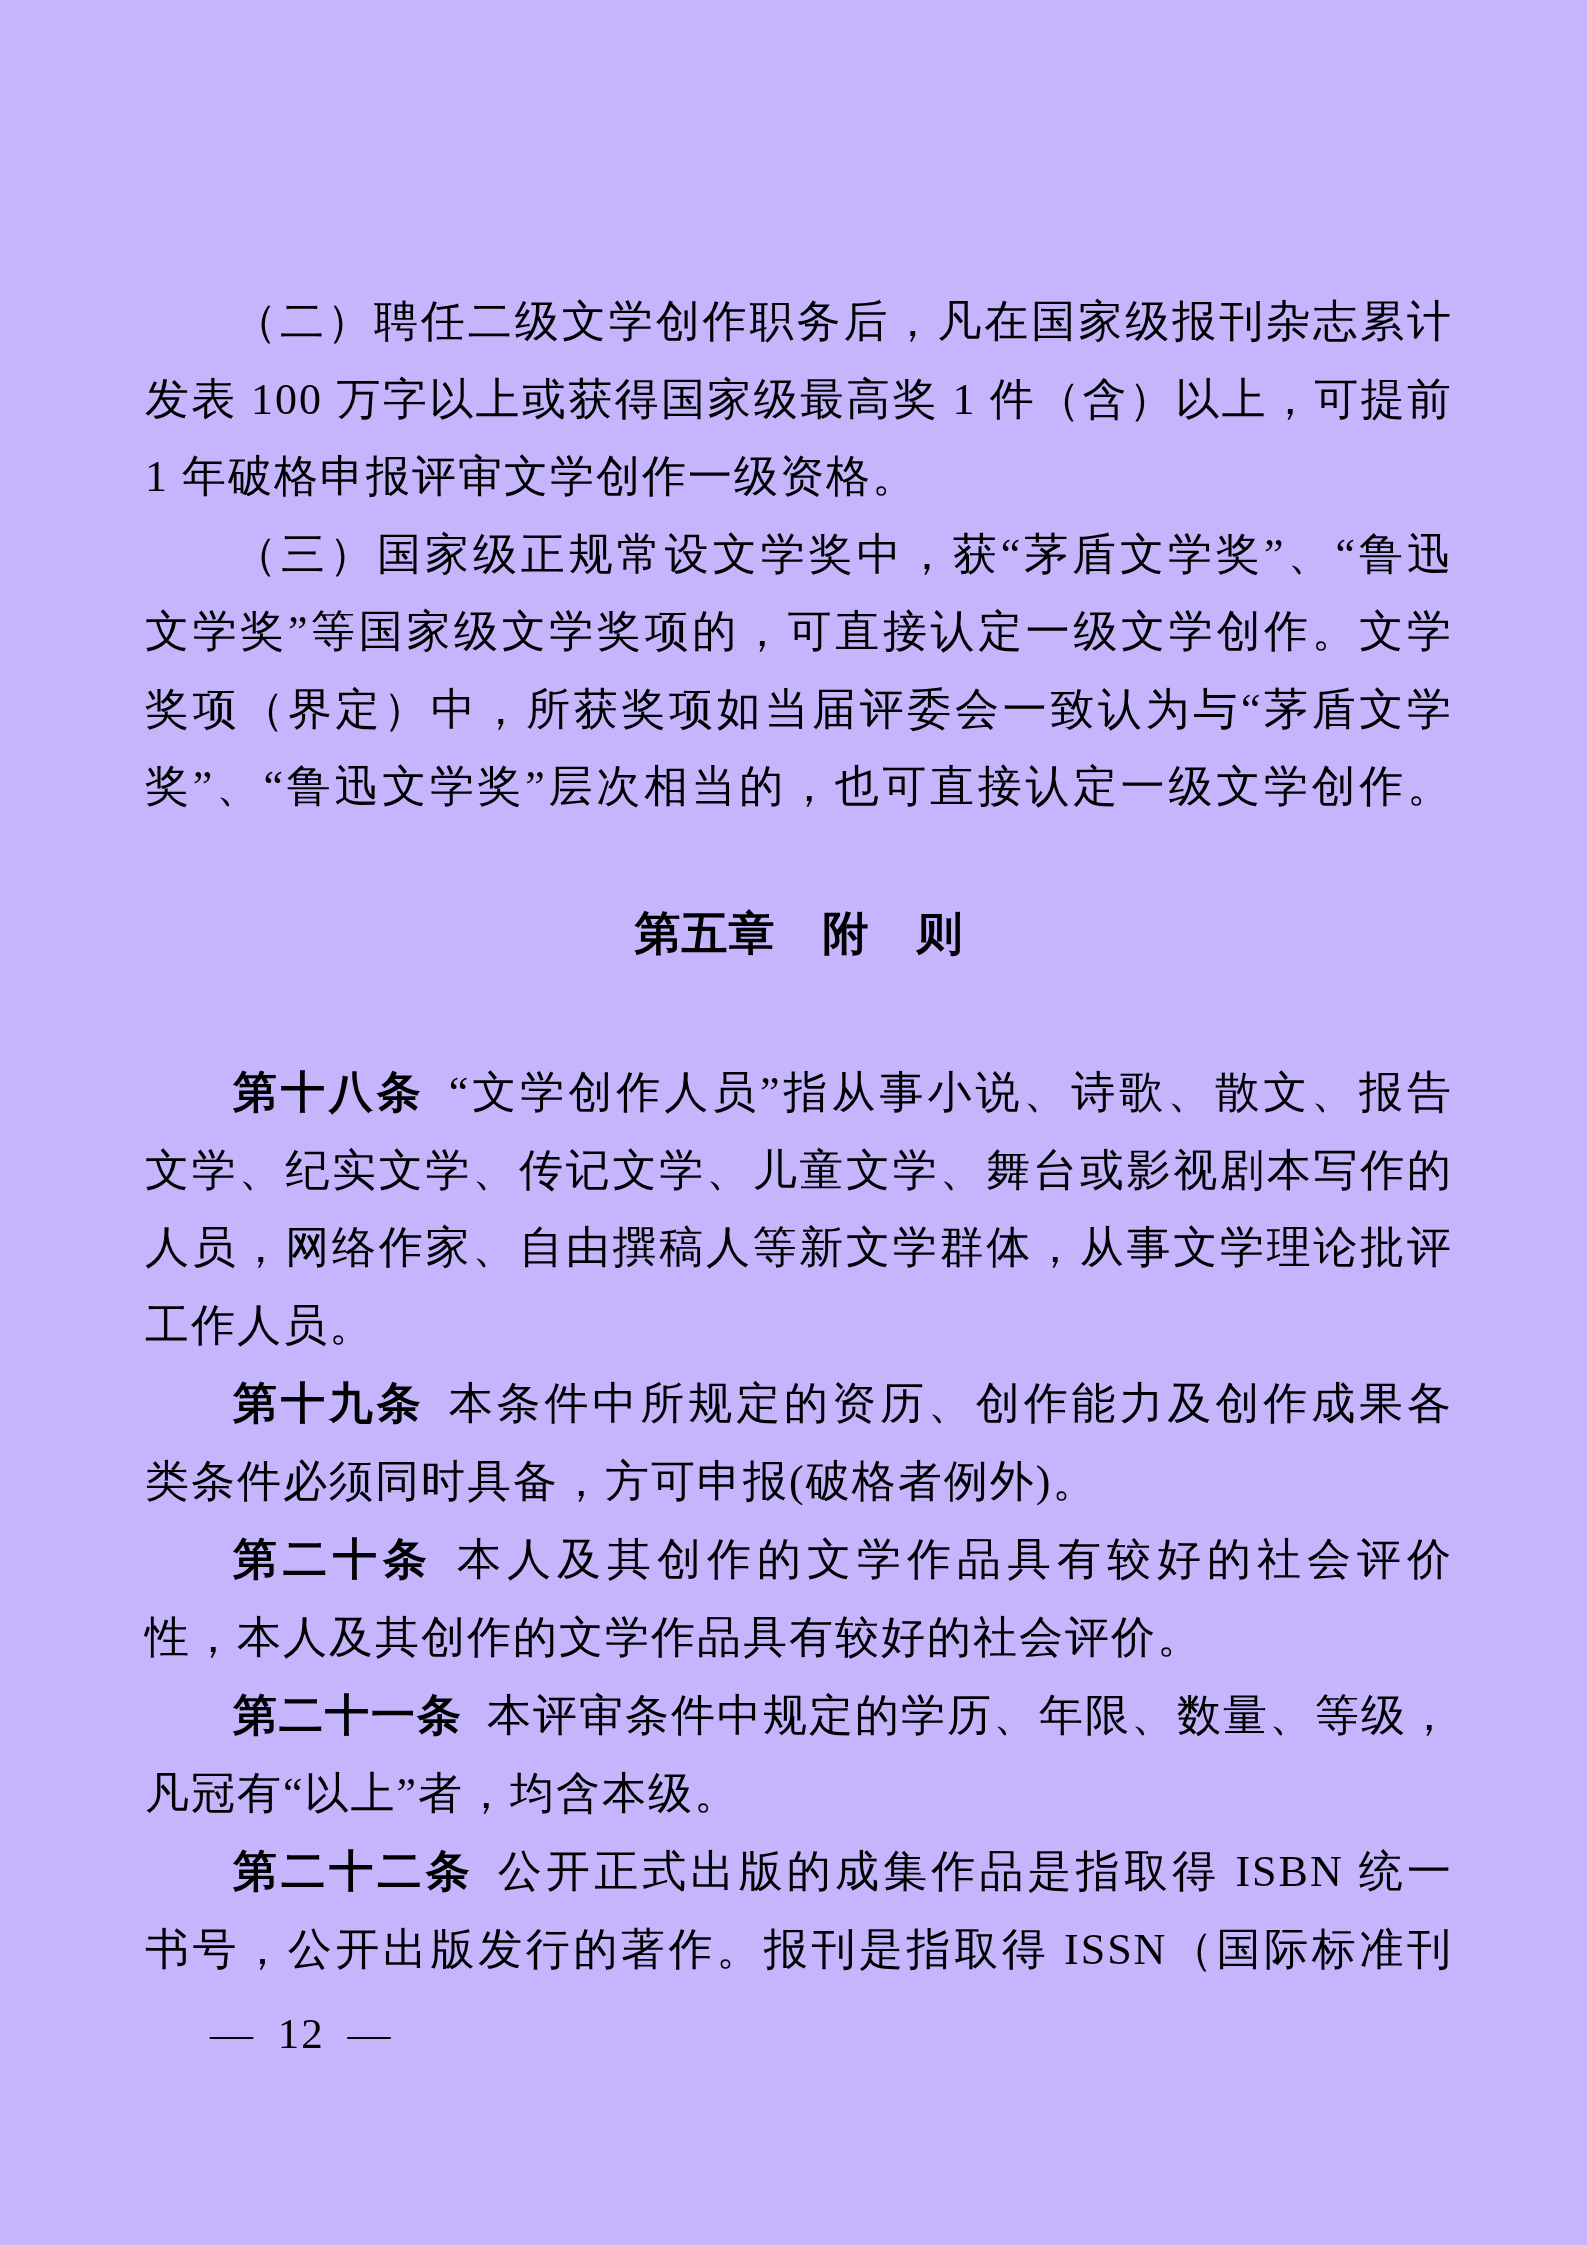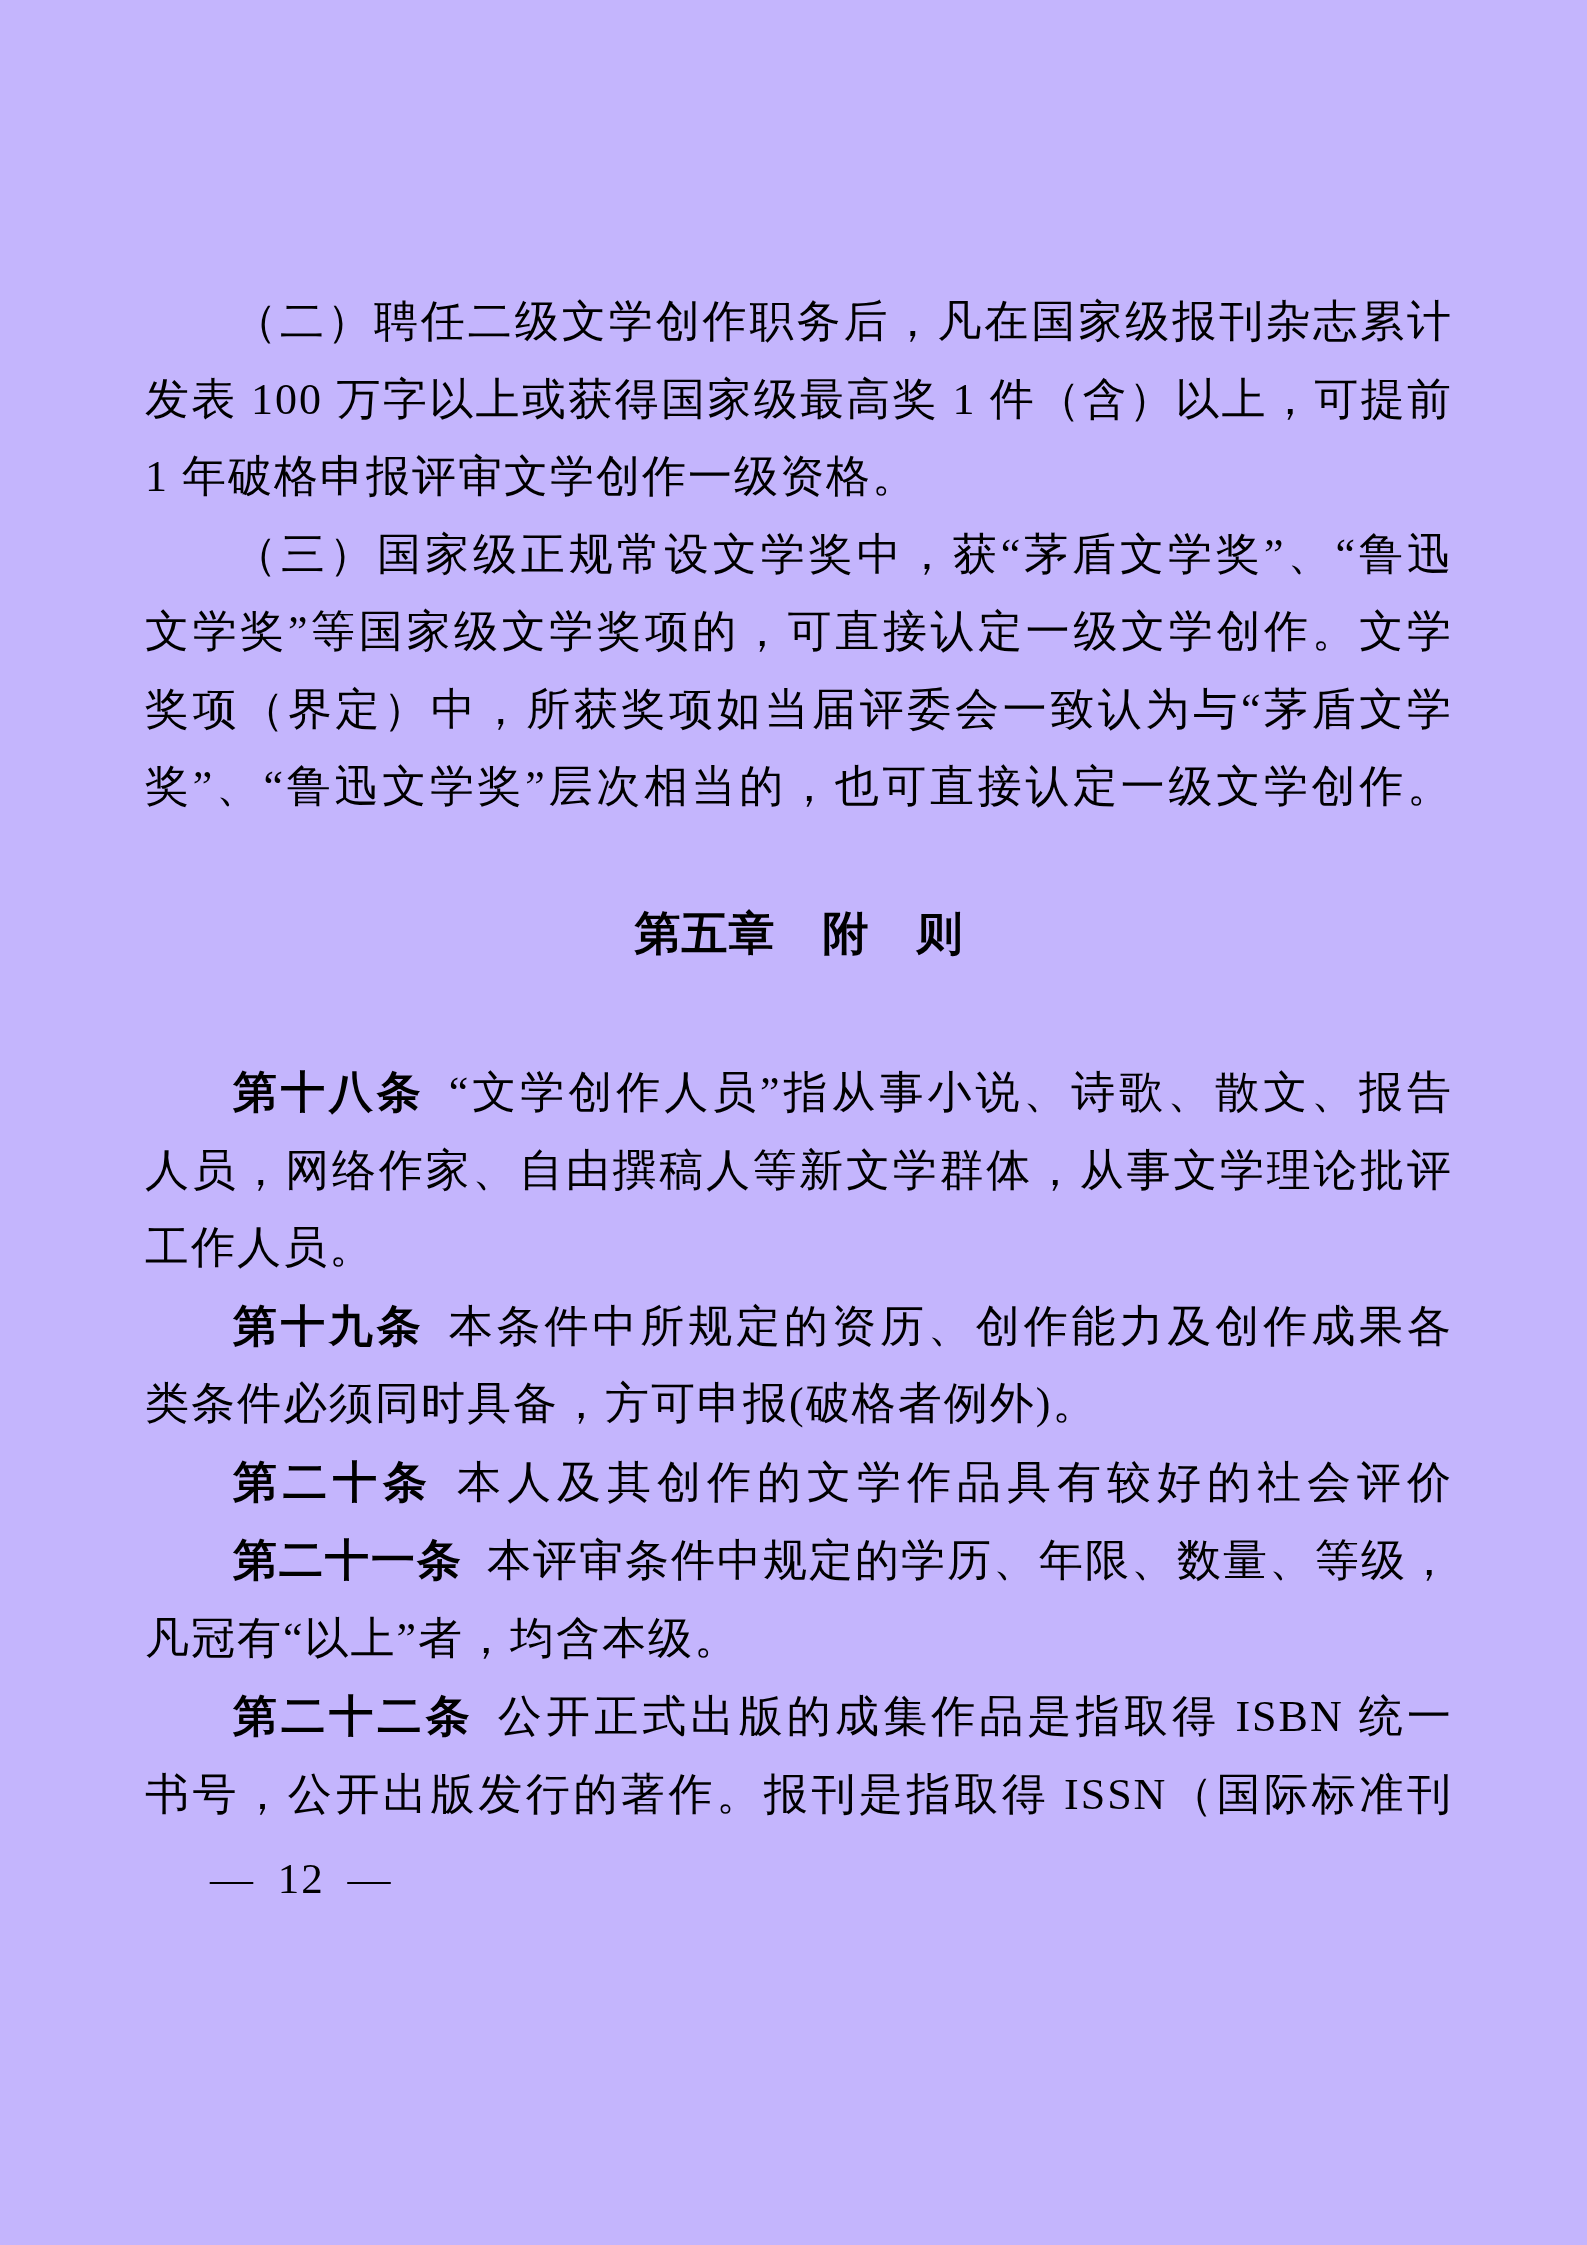--- a/index.html
+++ b/index.html
@@ -77,31 +77,33 @@
       <span class="line jline indent">（三）国家级正规常设文学奖中，获“茅盾文学奖”、“鲁迅</span>
       <span class="line jline">文学奖”等国家级文学奖项的，可直接认定一级文学创作。文学</span>
       <span class="line jline">奖项（界定）中，所获奖项如当届评委会一致认为与“茅盾文学</span>
       <span class="line jline">奖”、“鲁迅文学奖”层次相当的，也可直接认定一级文学创作。</span>
     </p>
 
     <span class="chapter">第五章　附　则</span>
 
     <p class="para">
       <span class="line jline indent"><b class="lead">第十八条</b><span>“文学创作人员”指从事小说、诗歌、散文、报告</span></span>
+      <span class="line jline">文学、纪实文学、传记文学、儿童文学、舞台或影视剧本写作的</span>
       <span class="line jline">人员，网络作家、自由撰稿人等新文学群体，从事文学理论批评</span>
       <span class="line">工作人员。</span>
     </p>
 
     <p class="para">
       <span class="line jline indent"><b class="lead">第十九条</b><span>本条件中所规定的资历、创作能力及创作成果各</span></span>
       <span class="line">类条件必须同时具备，方可申报(破格者例外)。</span>
     </p>
 
     <p class="para">
       <span class="line jline indent"><b class="lead">第二十条</b><span>本人及其创作的文学作品具有较好的社会评价</span></span>
+      <span class="line">性，本人及其创作的文学作品具有较好的社会评价。</span>
     </p>
 
     <p class="para">
       <span class="line jline indent"><b class="lead">第二十一条</b><span>本评审条件中规定的学历、年限、数量、等级，</span></span>
       <span class="line">凡冠有“以上”者，均含本级。</span>
     </p>
 
     <p class="para">
       <span class="line jline indent"><b class="lead">第二十二条</b><span>公开正式出版的成集作品是指取得 ISBN 统一</span></span>
       <span class="line jline">书号，公开出版发行的著作。报刊是指取得 ISSN（国际标准刊</span>

